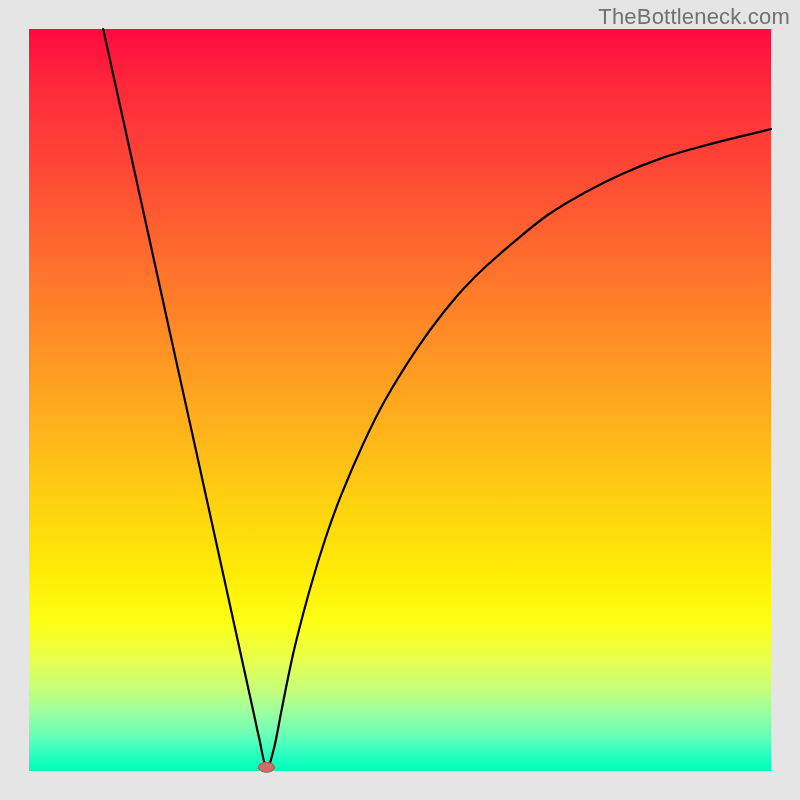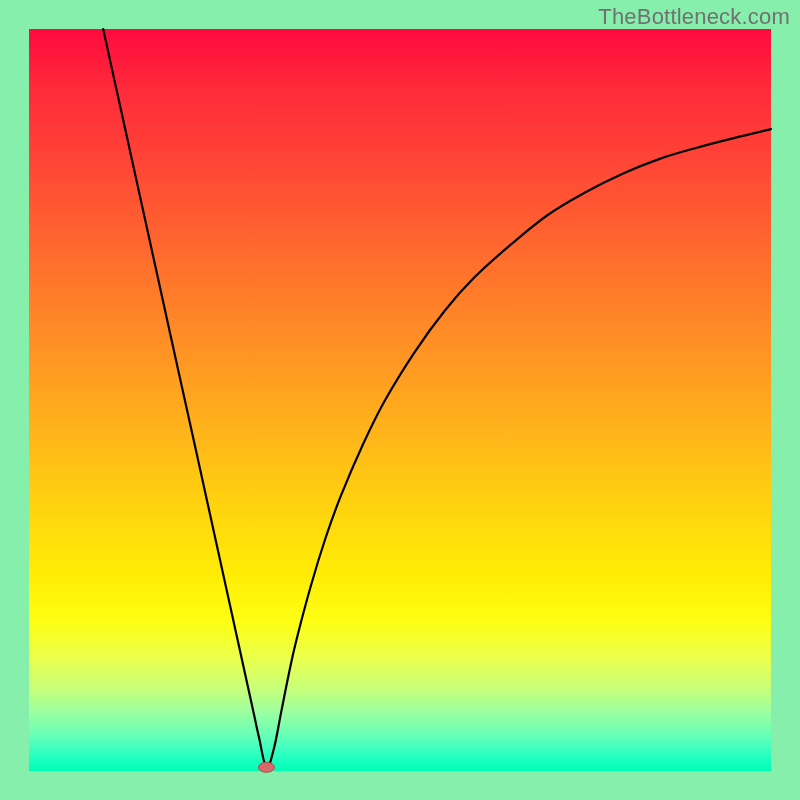--- a/index.html
+++ b/index.html
@@ -8,21 +8,21 @@
     width: 800px;
     height: 800px;
     overflow: hidden;
     background: #000;
     font-family: Arial, Helvetica, sans-serif;
   }
   .frame {
     position: relative;
     width: 800px;
     height: 800px;
-    background: #86efac;
+    background: #e5e5e5;
   }
   .plot-area {
     position: absolute;
     left: 29px;
     top: 29px;
     width: 742px;
     height: 742px;
     
     background: linear-gradient(
       to bottom,

